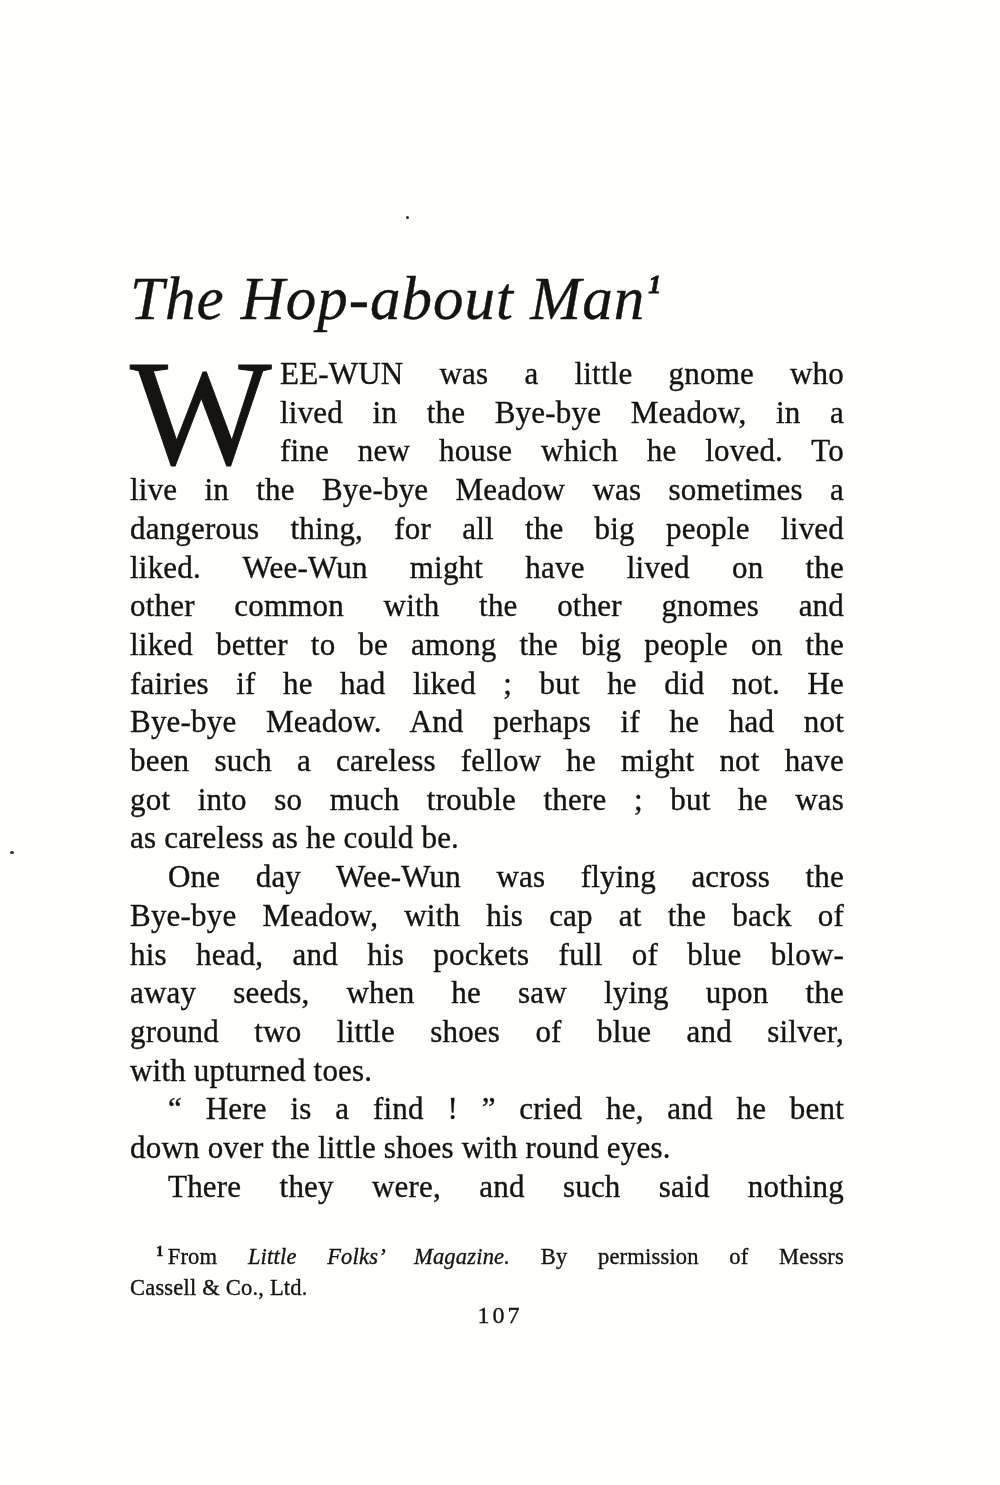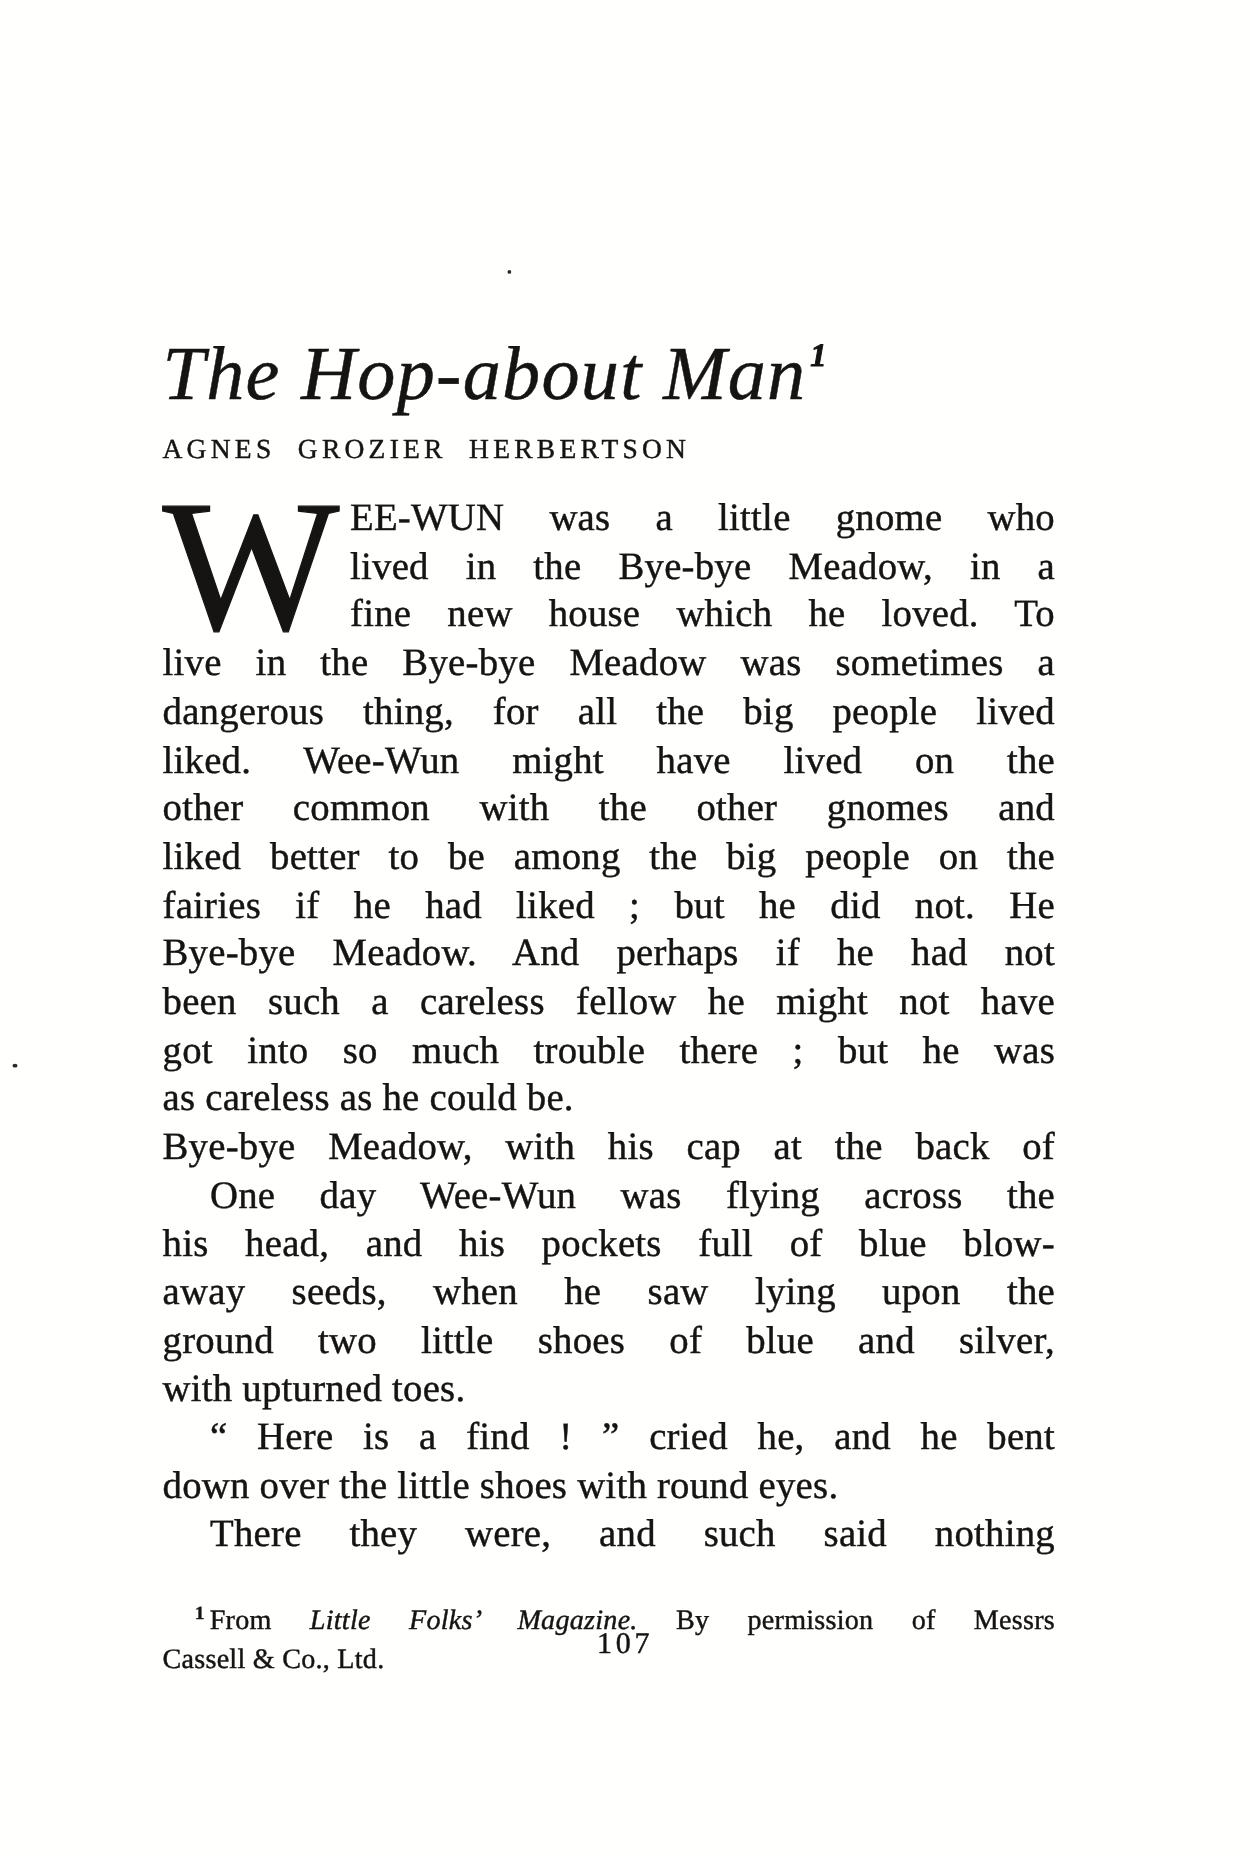--- a/index.html
+++ b/index.html
@@ -99,21 +99,20 @@
 
 <div class="page">
 
   <div class="speck speck-1"></div>
   <div class="speck speck-2"></div>
 
   <main class="content">
 
     <h1 class="title"><span>The Hop-about Man</span><sup class="title-sup">1</sup></h1>
 
-    <div class="author">AGNES GROZIER HERBERTSON</div>
 
     <div class="bodytext">
 
       <div class="para">
         <span class="dropcap">W</span>
         <div class="jline">EE-WUN was a little gnome who</div>
         <div class="jline">lived in the Bye-bye Meadow, in a</div>
         <div class="jline">fine new house which he loved. To</div>
         <div class="jline">live in the Bye-bye Meadow was sometimes a</div>
         <div class="jline">dangerous thing, for all the big people lived</div>
@@ -121,22 +120,22 @@
         <div class="jline">other common with the other gnomes and</div>
         <div class="jline">liked better to be among the big people on the</div>
         <div class="jline">fairies if he had liked ; but he did not. He</div>
         <div class="jline">Bye-bye Meadow. And perhaps if he had not</div>
         <div class="jline">been such a careless fellow he might not have</div>
         <div class="jline">got into so much trouble there ; but he was</div>
         <div class="lline">as careless as he could be.</div>
       </div>
 
       <div class="para">
+        <div class="jline indent">One day Wee-Wun was flying across the</div>
         <div class="jline">Bye-bye Meadow, with his cap at the back of</div>
-        <div class="jline indent">One day Wee-Wun was flying across the</div>
         <div class="jline">his head, and his pockets full of blue blow-</div>
         <div class="jline">away seeds, when he saw lying upon the</div>
         <div class="jline">ground two little shoes of blue and silver,</div>
         <div class="lline">with upturned toes.</div>
       </div>
 
       <div class="para">
         <div class="jline indent">“ Here is a find ! ” cried he, and he bent</div>
         <div class="lline">down over the little shoes with round eyes.</div>
       </div>

